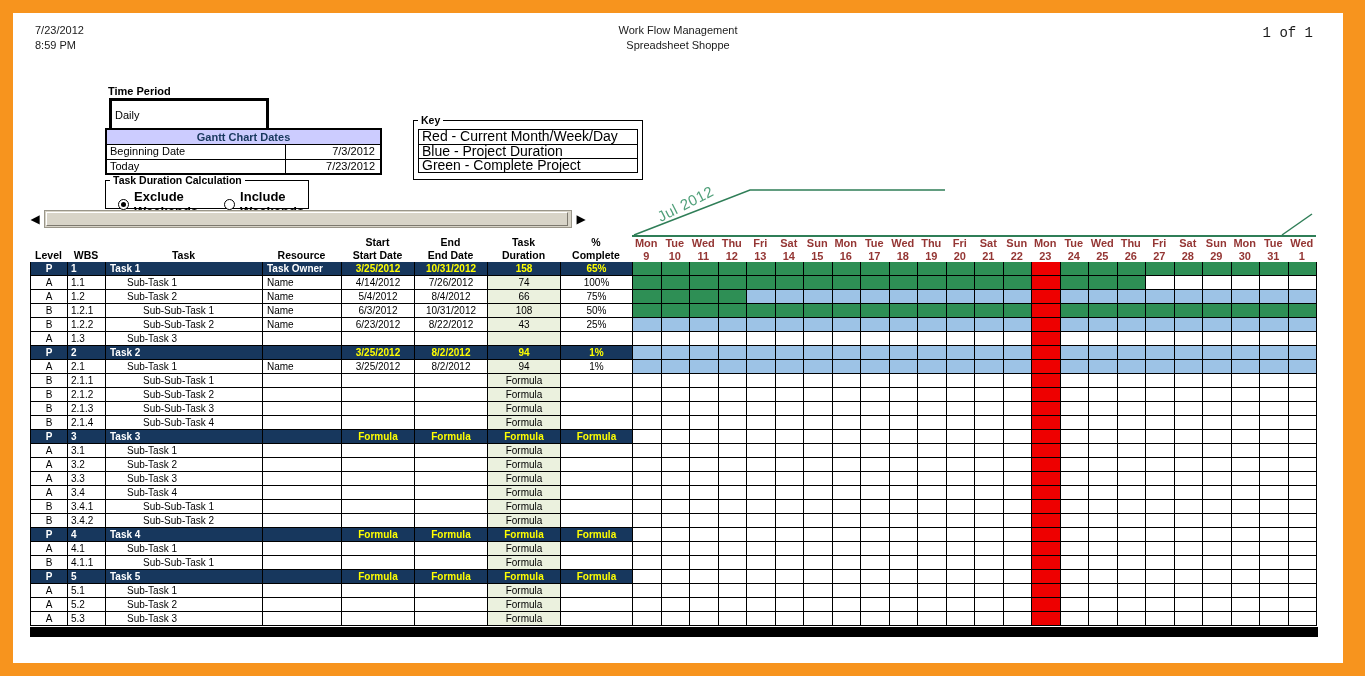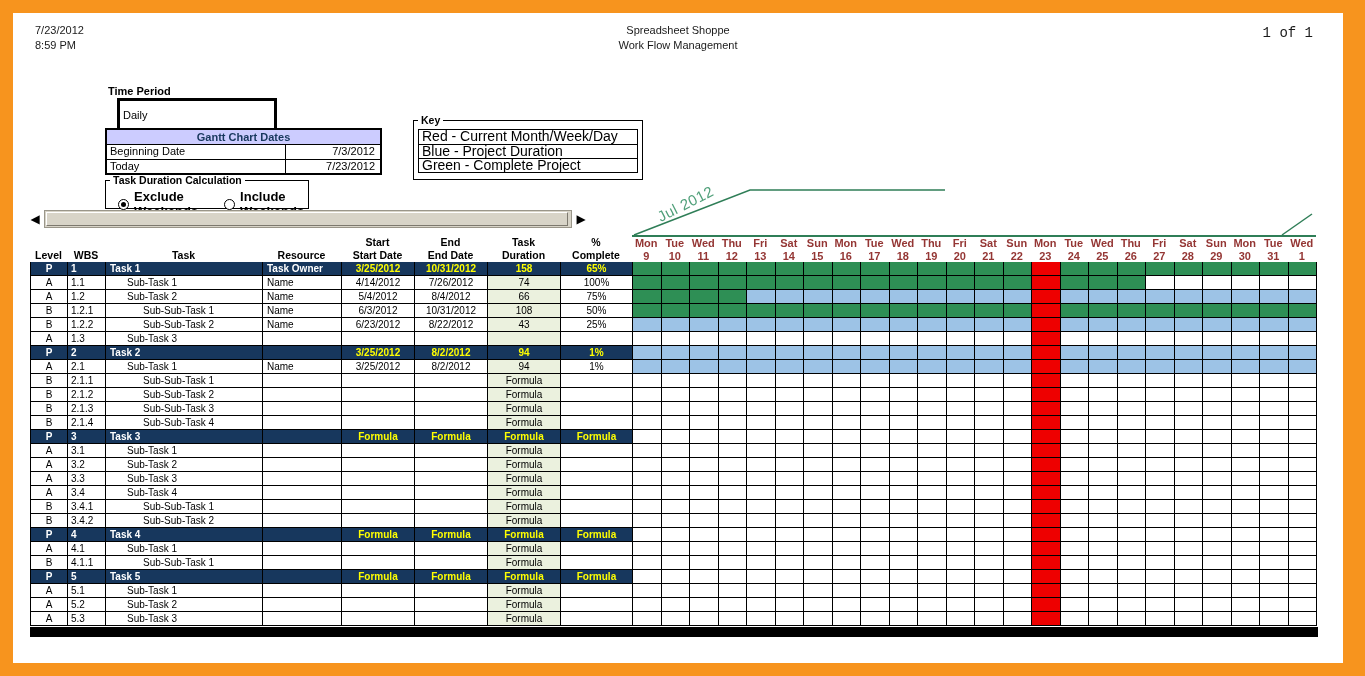--- a/index.html
+++ b/index.html
@@ -5,21 +5,21 @@
   html,body{margin:0;padding:0;background:#888;}
   *{box-sizing:border-box;}
   .frame{position:relative;width:1365px;height:676px;background:var(--orange);font-family:"Liberation Sans",sans-serif;overflow:hidden;}
   .sheet{position:absolute;left:13px;top:13px;width:1330px;height:650px;background:#fff;}
   
   .hdr-left{position:absolute;left:22px;top:10px;font-size:11px;color:#1a1a1a;line-height:15px;}
   .hdr-center{position:absolute;left:0;right:0;top:10px;text-align:center;font-size:11px;color:#1a1a1a;line-height:15px;}
   .hdr-right{position:absolute;right:30px;top:12px;font-size:14px;font-family:"Liberation Mono",monospace;color:#1a1a1a;}
   
   .tp-label{position:absolute;left:95px;top:72px;font-size:11px;font-weight:bold;color:#000;}
-  .tp-input{position:absolute;left:104px;top:85px;width:160px;height:33px;border:3px solid #000;background:#fff;font-size:11px;font-family:"Liberation Sans",sans-serif;padding:0 3px;line-height:13px;}
+  .tp-input{position:absolute;left:96px;top:85px;width:160px;height:33px;border:3px solid #000;background:#fff;font-size:11px;font-family:"Liberation Sans",sans-serif;padding:0 3px;line-height:13px;}
   
   .gcd{position:absolute;left:92px;top:115px;width:277px;border:2px solid #000;background:#fff;}
   .gcd-h{height:15px;background:var(--lavender);border-bottom:1px solid #000;text-align:center;font-size:11px;font-weight:bold;color:var(--navy);line-height:15px;}
   .gcd-r{display:flex;height:14px;font-size:11px;line-height:13px;}
   .gcd-r + .gcd-r{border-top:1px solid #000;}
   .gcd-r .l{flex:1;padding-left:3px;}
   .gcd-r .v{width:95px;border-left:1px solid #000;text-align:right;padding-right:5px;}
   
   fieldset{position:absolute;border:1px solid #000;margin:0;padding:1px 4px 3px 4px;background:#fff;}
   legend{font-size:10.5px;font-weight:bold;padding:0 3px;}
@@ -78,22 +78,22 @@
 <body>
 
 <div class="frame">
   <div class="sheet">
 
     <div class="hdr-left">
       <div>7/23/2012</div>
       <div>8:59 PM</div>
     </div>
     <div class="hdr-center">
+      <div>Work Flow Management</div>
       <div>Spreadsheet Shoppe</div>
-      <div>Work Flow Management</div>
     </div>
     <div class="hdr-right">1 of 1</div>
 
     <div class="tp-label">Time Period</div>
     <input class="tp-input" value="Daily" style="">
 
     <div class="gcd">
       <div class="gcd-h">Gantt Chart Dates</div>
       <div class="gcd-r">
         <div class="l">Beginning Date</div>

